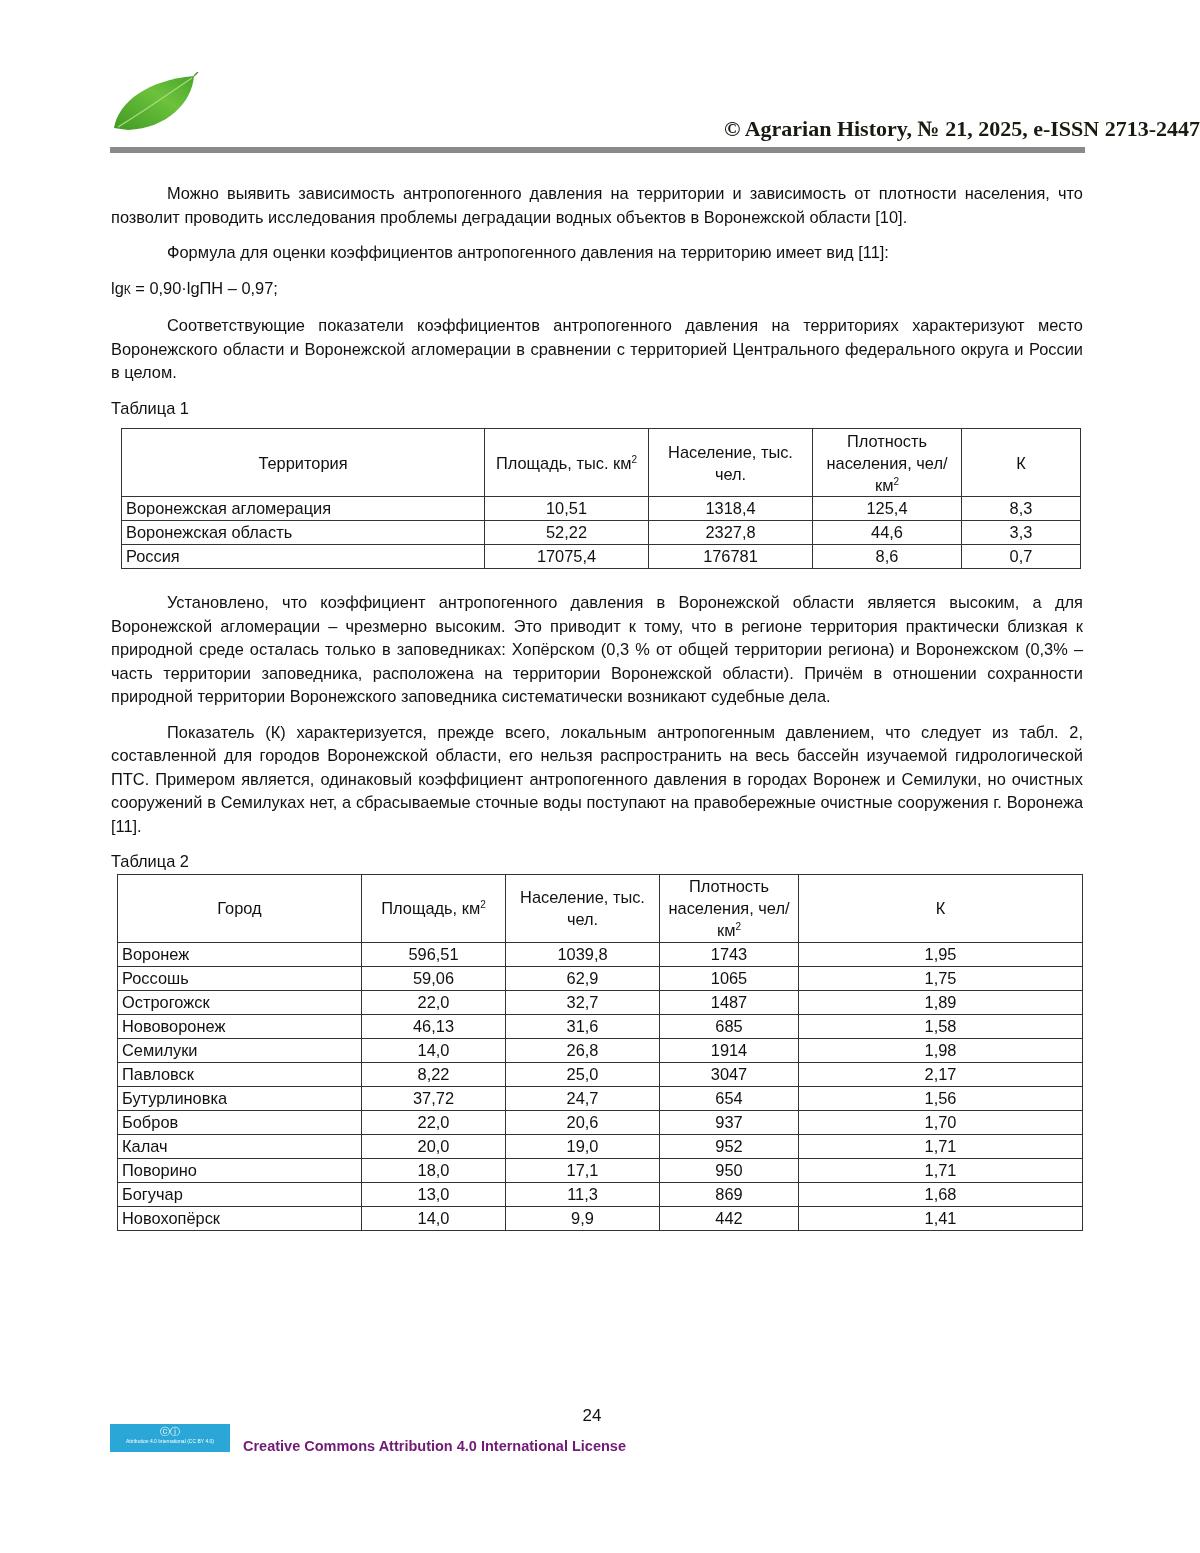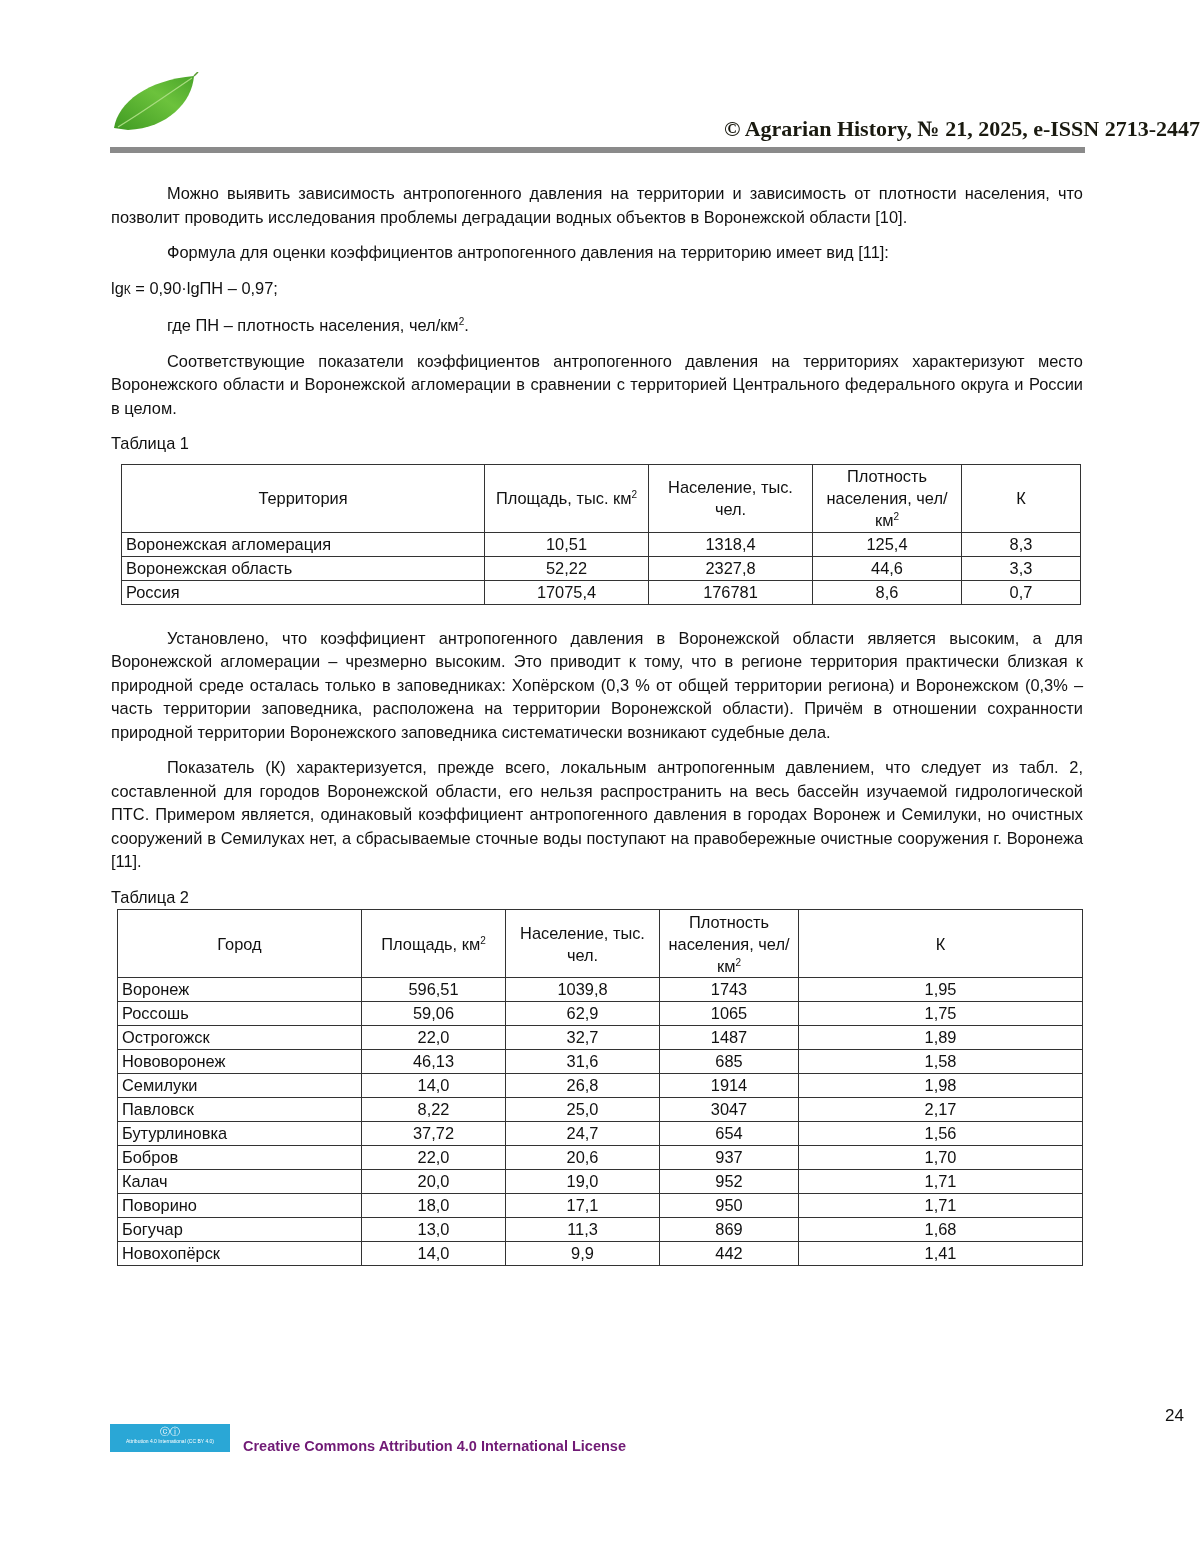--- a/index.html
+++ b/index.html
@@ -16,21 +16,21 @@
   p.where { text-indent: 56px; }
   .tcaption { text-align: left; margin: 8px 0 8px 0; }
   table { border-collapse: collapse; font-size: 16.4px; }
   td, th { border: 1px solid #333; padding: 0 4px; line-height: 23px; }
   th { font-weight: normal; text-align: center; line-height: 22px; }
   td.num { text-align: center; }
   sup { font-size: 10px; vertical-align: super; line-height: 0; }
   .sub { font-size: 12px; }
   #t1 { width: 960px; margin-left: 10px; }
   #t2 { width: 966px; margin-left: 6px; }
-  .page-num { position: absolute; left: 0; right: 16px; top: 1406px; text-align: right; font-size: 17px; }
+  .page-num { position: absolute; left: 0; right: 16px; top: 1406px; text-align: center; font-size: 17px; }
   .cc-badge { position: absolute; left: 110px; top: 1424px; width: 120px; height: 28px; background: #2aa7d6;
               color: #fff; font-size: 5px; text-align: center; }
   .cc-badge .glyphs { font-size: 10px; line-height: 12px; padding-top: 2px; }
   .cc-text { position: absolute; left: 243px; top: 1438px; font-size: 14.5px; font-weight: bold; color: #701a75; }
 </style>
 </head>
 <body>
 
 <svg class="leaf" viewBox="0 0 92 62">
   <defs>
@@ -44,21 +44,20 @@
   <path d="M10 55 C 35 40, 60 22, 84 6" stroke="#a9dc80" stroke-width="1.2" fill="none"></path>
   <path d="M86 4 L 90 0" stroke="#5a9a30" stroke-width="1.5"></path>
 </svg>
 <div class="journal-title">© Agrarian History, № 21, 2025, e-ISSN 2713-2447</div>
 <div class="header-rule"></div>
 
 <div class="content">
   <p>Можно выявить зависимость антропогенного давления на территории и зависимость от плотности населения, что позволит проводить исследования проблемы деградации водных объектов в Воронежской области [10].</p>
   <p>Формула для оценки коэффициентов антропогенного давления на территорию имеет вид [11]:</p>
   <p class="noindent-center"><span>lg</span><span class="sub">К</span><span> = 0,90·lgПН – 0,97;</span></p>
-  <p class="where"><span>где  ПН – плотность населения, чел/км</span><sup>2</sup><span>.</span></p>
   <p>Соответствующие показатели коэффициентов антропогенного давления на территориях характеризуют место Воронежского области и Воронежской агломерации в сравнении с территорией Центрального федерального округа и России в целом.</p>
 
   <div class="tcaption">Таблица 1</div>
   <table id="t1">
     <thead>
       <tr style="height:68px">
         <th style="width:354px"><span>Территория</span></th>
         <th style="width:155px"><span>Площадь, тыс. км</span><sup>2</sup></th>
         <th style="width:155px"><span>Население, тыс. чел.</span></th>
         <th style="width:140px"><span>Плотность населения, чел/км</span><sup>2</sup></th>

